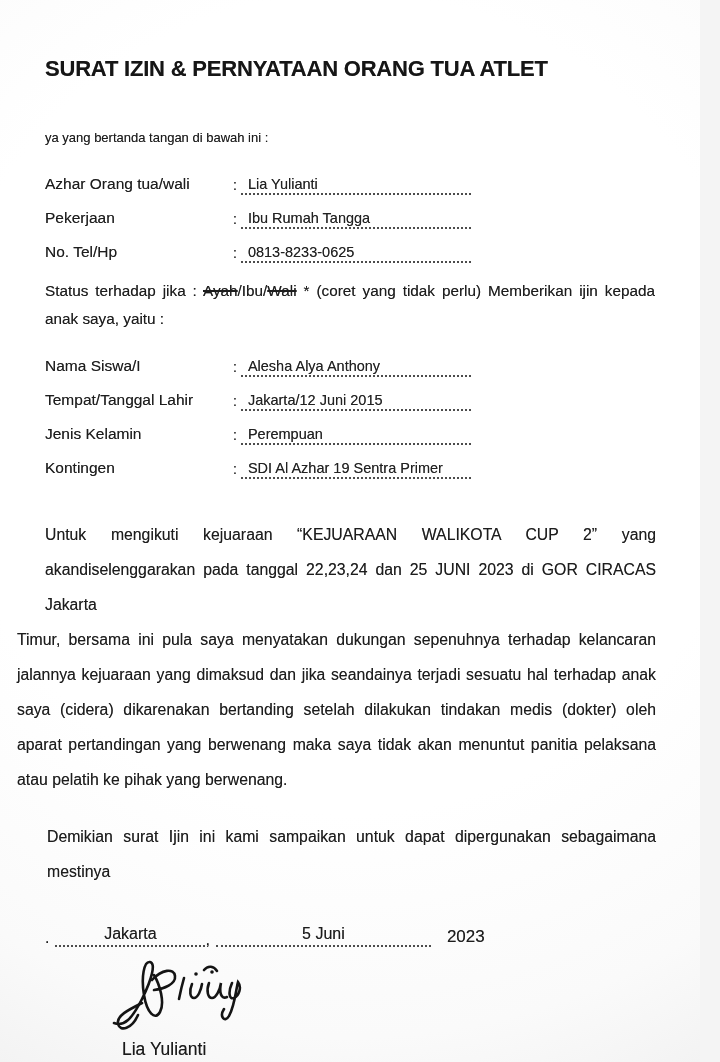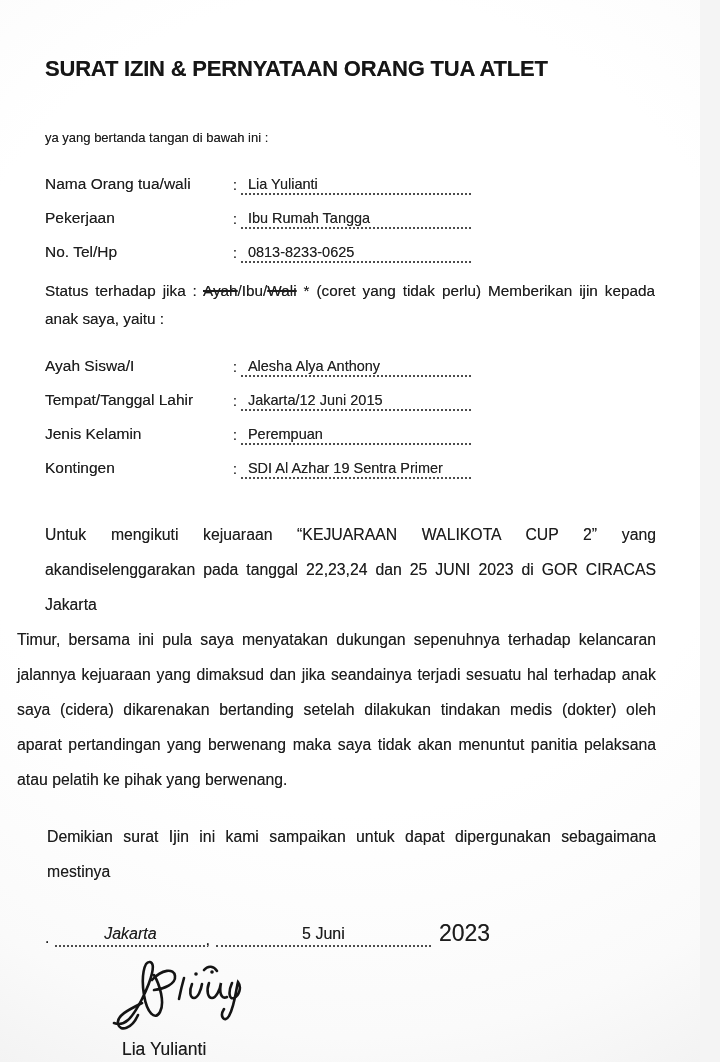--- a/index.html
+++ b/index.html
@@ -69,28 +69,28 @@
   .date-line{
     margin:30px 45px 0 45px;
     display:flex;align-items:flex-end;
     font-size:16px;
   }
   .dl-dot{padding:0 6px 0 0;}
   .dl-seg{
     position:relative;height:26px;
     border-bottom:2px dotted #4c4c4c;
   }
-  .dl-seg.city{width:150px;font-style:italic;}
+  .dl-seg.city{width:150px;}
   .dl-seg.day{width:215px;margin-left:6px;}
   .dl-val{
     position:absolute;bottom:2px;left:0;right:0;
     text-align:center;font-size:16px;white-space:nowrap;
   }
   .dl-comma{align-self:flex-end;line-height:14px;}
-  .dl-year{margin-left:8px;font-size:23px;}
+  .dl-year{margin-left:16px;font-size:17px;}
   .signature-wrap{margin:6px 0 0 108px;width:150px;height:82px;}
   .signer-name{
     margin:4px 0 0 122px;
     font-size:17.5px;color:#1a1a1a;
   }
   .sig-caption{
     margin:8px 45px 0 45px;
     font-size:15.5px;font-weight:600;color:#1b1b1b;
   }
 </style>
@@ -98,21 +98,21 @@
 <body>
 
 <div class="page">
 
   <h1 class="doc-title">SURAT IZIN &amp; PERNYATAAN ORANG TUA ATLET</h1>
 
   <p class="intro">ya yang bertanda tangan di bawah ini :</p>
 
   <div class="fields">
     <div class="field-row">
-      <span class="field-label">Nama Orang tua/wali</span>
+      <span class="field-label">Azhar Orang tua/wali</span>
       <span class="colon">:</span>
       <span class="fill">
           <span class="field-value">Lia Yulianti</span>
         </span>
     </div>
     <div class="field-row">
       <span class="field-label">Pekerjaan</span>
       <span class="colon">:</span>
       <span class="fill">
           <span class="field-value">Ibu Rumah Tangga</span>
@@ -124,21 +124,21 @@
       <span class="fill">
           <span class="field-value">0813-8233-0625</span>
         </span>
     </div>
   </div>
 
   <p class="status-par"><span>Status terhadap jika :</span> <s class="struck">Ayah</s><span>/</span><span>Ibu</span><span>/</span><s class="struck">Wali</s> <span>* (coret yang tidak perlu) Memberikan ijin kepada anak saya, yaitu :</span></p>
 
   <div class="fields" style="margin-top:10px;">
     <div class="field-row">
-      <span class="field-label">Ayah Siswa/I</span>
+      <span class="field-label">Nama Siswa/I</span>
       <span class="colon">:</span>
       <span class="fill">
           <span class="field-value">Alesha Alya Anthony</span>
         </span>
     </div>
     <div class="field-row">
       <span class="field-label">Tempat/Tanggal Lahir</span>
       <span class="colon">:</span>
       <span class="fill">
           <span class="field-value">Jakarta/12 Juni 2015</span>

